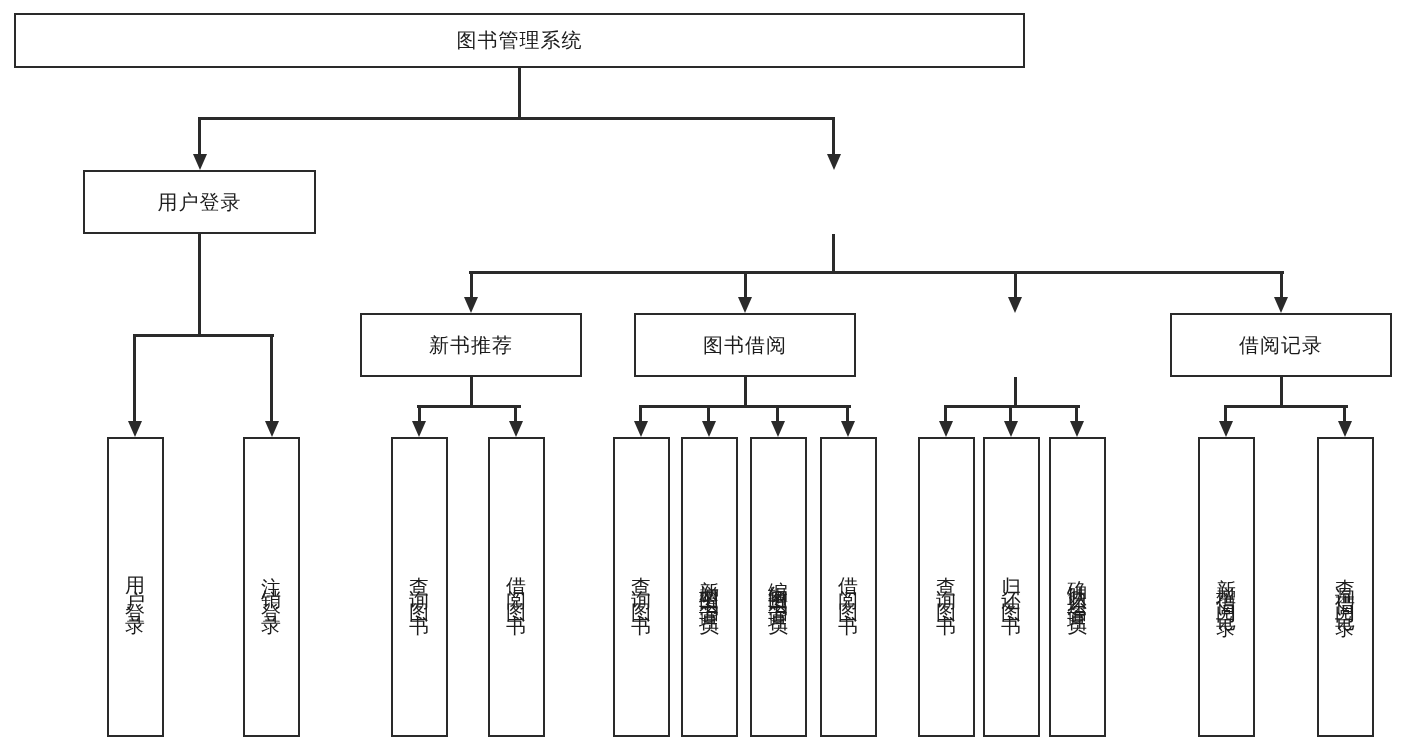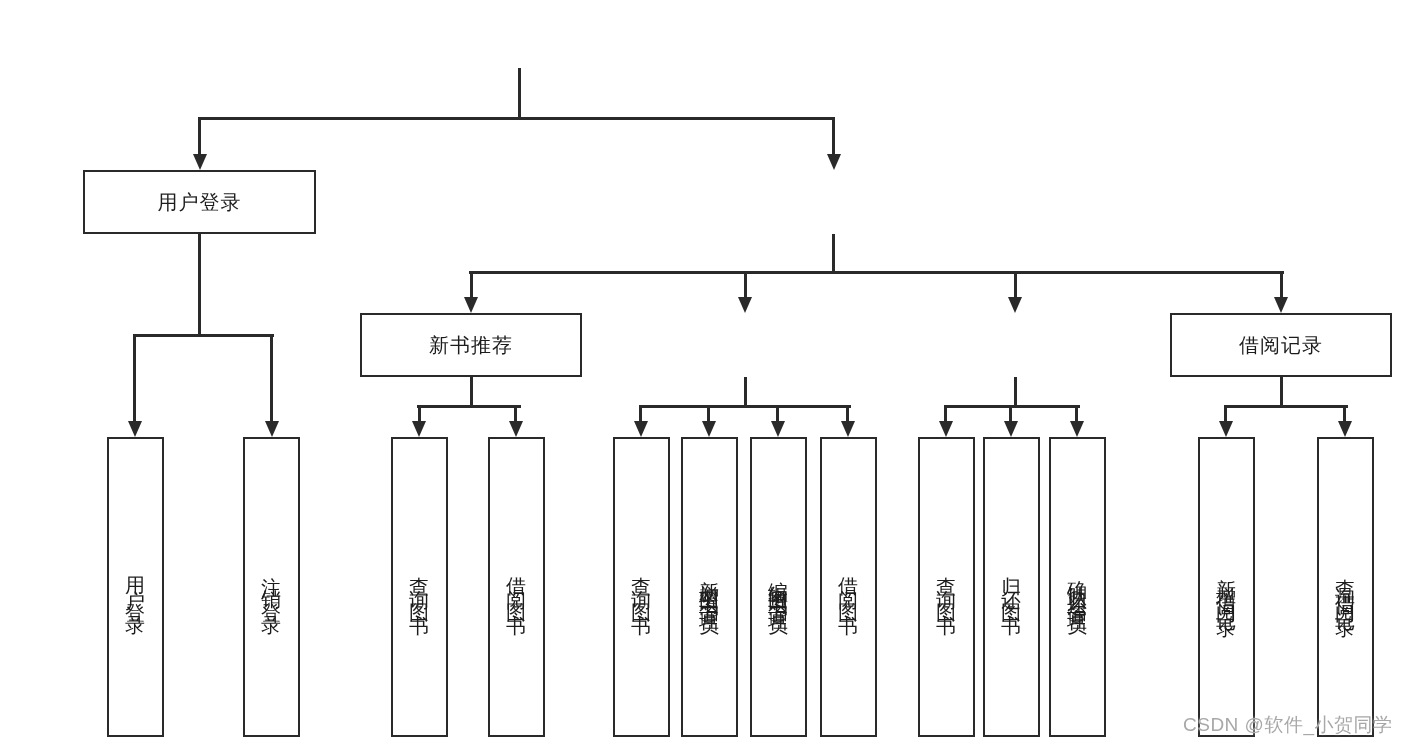--- a/index.html
+++ b/index.html
@@ -52,20 +52,23 @@
     z-index: 5;
     text-shadow: 0 0 3px rgba(255,255,255,0.9);
     white-space: nowrap;
   }
 </style>
 </head>
 <body>
 
 <div class="canvas">
 
+  <div class="node node--h" style="left:14px; top:13px; width:1011px; height:55px;">
+    <span>图书管理系统</span>
+  </div>
 
   <div class="vline" style="left:518px; top:68px; height:50px;"></div>
   <div class="hline" style="left:198px; top:117px; width:637px;"></div>
   <div class="vline" style="left:198px; top:117px; height:39px;"></div>
   <div class="arrow" style="left:193px; top:154px;"></div>
   <div class="vline" style="left:832px; top:117px; height:39px;"></div>
   <div class="arrow" style="left:827px; top:154px;"></div>
 
   <div class="node node--h" style="left:83px; top:170px; width:233px; height:64px;">
     <span>用户登录</span>
@@ -84,20 +87,23 @@
   <div class="arrow" style="left:464px; top:297px;"></div>
   <div class="vline" style="left:744px; top:271px; height:28px;"></div>
   <div class="arrow" style="left:738px; top:297px;"></div>
   <div class="vline" style="left:1014px; top:271px; height:28px;"></div>
   <div class="arrow" style="left:1008px; top:297px;"></div>
   <div class="vline" style="left:1280px; top:271px; height:28px;"></div>
   <div class="arrow" style="left:1274px; top:297px;"></div>
 
   <div class="node node--h" style="left:360px; top:313px; width:222px; height:64px;text-align:center;">
     <span>新书推荐</span>
+  </div>
+  <div class="node node--h" style="left:634px; top:313px; width:222px; height:64px;">
+    <span>图书借阅</span>
   </div>
   <div class="node node--h" style="left:1170px; top:313px; width:222px; height:64px;">
     <span>借阅记录</span>
   </div>
 
   <div class="vline" style="left:470px; top:377px; height:31px;"></div>
   <div class="hline" style="left:417px; top:405px; width:104px;"></div>
   <div class="vline" style="left:418px; top:405px; height:18px;"></div>
   <div class="arrow" style="left:412px; top:421px;"></div>
   <div class="vline" style="left:514px; top:405px; height:18px;"></div>
@@ -167,15 +173,14 @@
     <span class="vtext ls-9">确认归还（管理员）</span>
   </div>
 
   <div class="node" style="left:1198px; top:437px; width:57px; height:300px;">
     <span class="vtext ls-6">新增借阅记录</span>
   </div>
   <div class="node" style="left:1317px; top:437px; width:57px; height:300px;">
     <span class="vtext ls-6">查询借阅记录</span>
   </div>
 
-  <div class="watermark">CSDN @软件_小贺同学</div>
 
 </div>
 
 </body></html>

